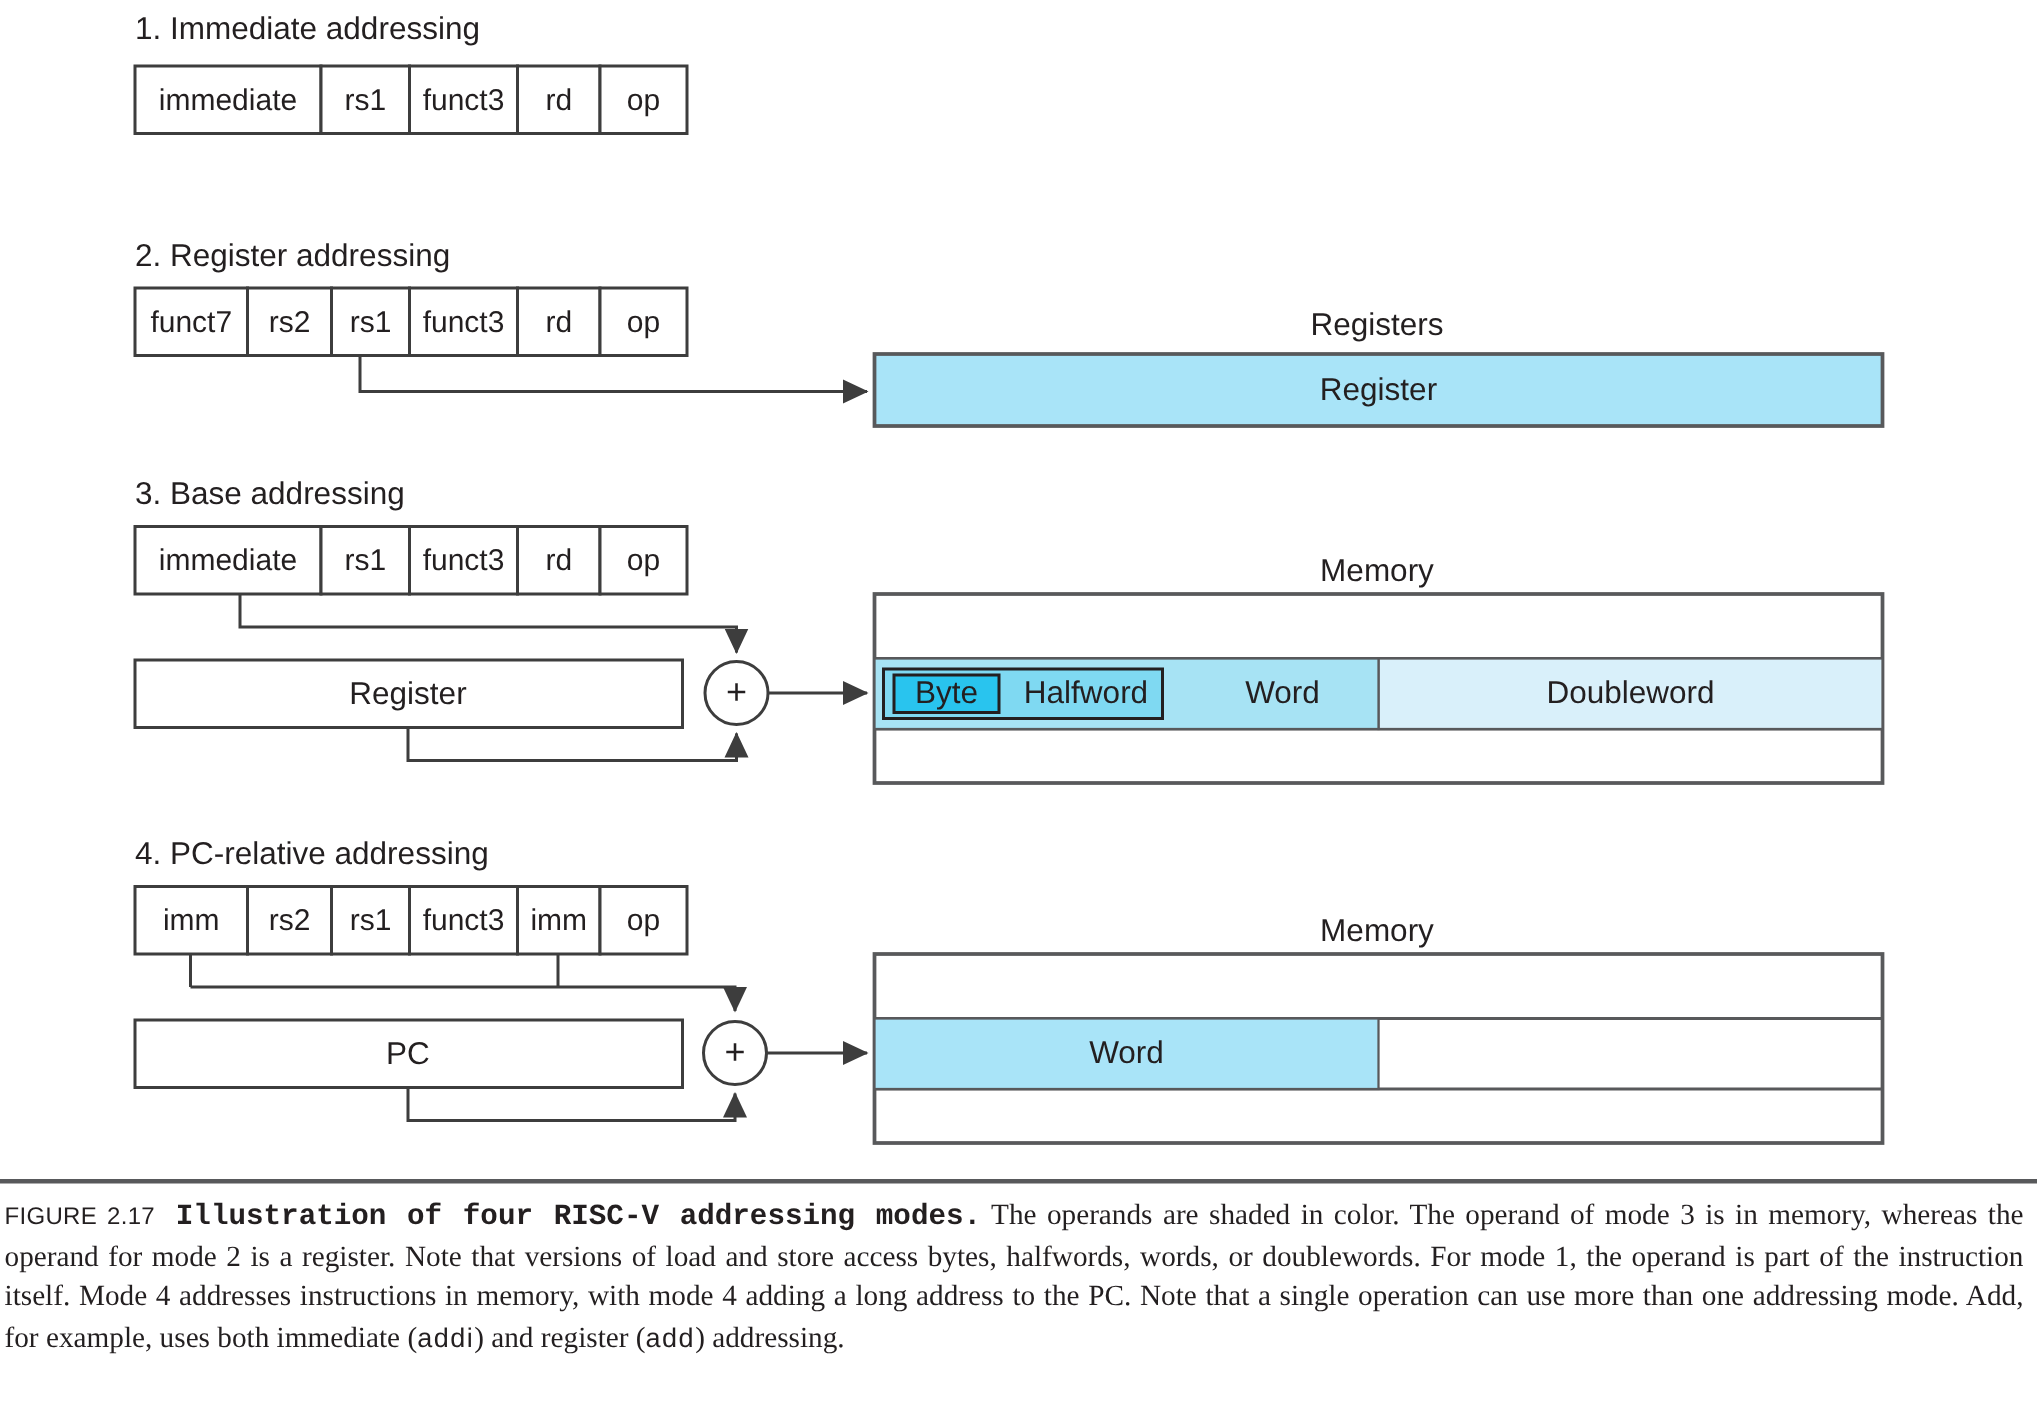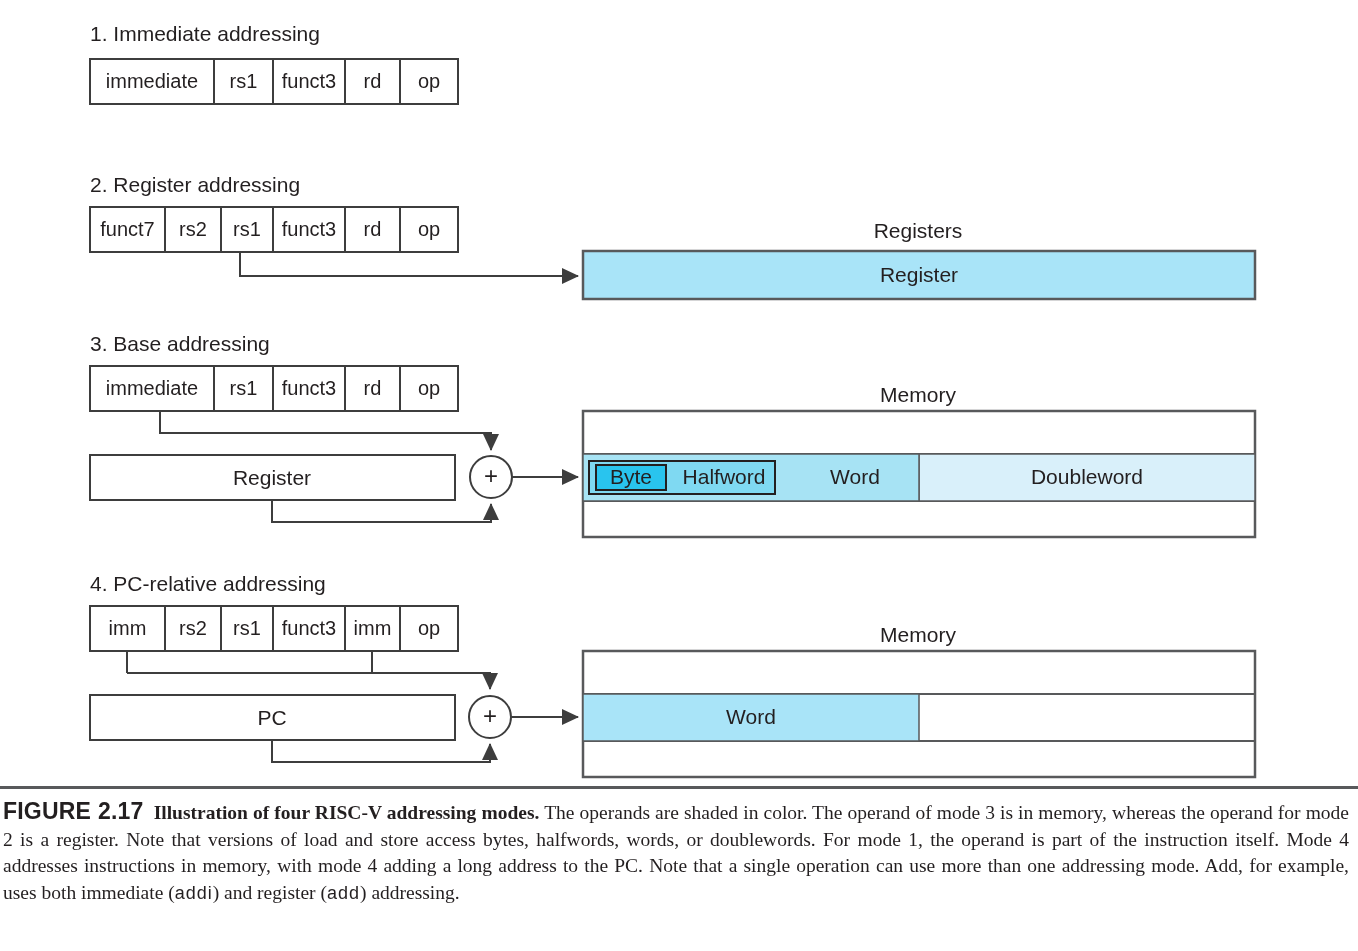--- a/index.html
+++ b/index.html
@@ -4,21 +4,21 @@
 <style>
   html,body{margin:0;padding:0;}
   body{
     width:1358px;height:951px;
     background:#ffffff;
     font-family:"Liberation Sans", sans-serif;
     color:#231f20;
     overflow:hidden;
     position:relative;
   }
-  #figure{position:absolute;left:0;top:0;width:1358px;height:849px;margin-top:15px;}
+  #figure{position:absolute;left:0;top:0;width:1358px;height:849px;}
   svg{display:block;}
   .mode-title{font-family:"Liberation Sans",sans-serif;font-size:21px;fill:#231f20;}
   .field-label{font-family:"Liberation Sans",sans-serif;font-size:20px;fill:#231f20;text-anchor:middle;dominant-baseline:middle;}
   .blk-label{font-family:"Liberation Sans",sans-serif;font-size:21px;fill:#231f20;text-anchor:middle;dominant-baseline:middle;}
   .hdr-label{font-family:"Liberation Sans",sans-serif;font-size:21px;fill:#231f20;text-anchor:middle;}
   .plus-sign{font-family:"Liberation Sans",sans-serif;font-size:24px;fill:#231f20;text-anchor:middle;dominant-baseline:middle;}
   .box-line{fill:none;stroke:#3d3d3d;stroke-width:2;}
   .box-white{fill:#ffffff;stroke:#3d3d3d;stroke-width:2;}
   .wire{fill:none;stroke:#3d3d3d;stroke-width:2;}
   .mem-outer{fill:#ffffff;stroke:#58595b;stroke-width:2.5;}
@@ -34,22 +34,22 @@
   #caption .ctext{
     font-family:"Liberation Serif", serif;
     font-size:19.5px;
     line-height:26.5px;
     color:#231f20;
     text-align:justify;
     width:1352px;
     padding:0 3px;
     box-sizing:border-box;
   }
-  #caption .fignum{font-weight:bold;font-family:"Liberation Sans",sans-serif;font-size:23px;letter-spacing:.2px;}
-  #caption .figttl{font-weight:bold;font-family:Liberation Serif, serif;font-size:19.5px;}
+  #caption .fignum{font-weight:normal;font-family:"Liberation Sans",sans-serif;font-size:16px;letter-spacing:.2px;}
+  #caption .figttl{font-weight:bold;font-family:Liberation Mono, monospace;font-size:19.5px;}
   #caption .mono{font-family:Liberation Sans, sans-serif;font-size:18px;letter-spacing:1px;}
 </style>
 </head>
 <body>
 
 <div id="figure">
 <svg width="1358" height="790" viewBox="0 0 1358 790" xmlns="http://www.w3.org/2000/svg">
 
   <defs>
     <marker id="arrow" markerWidth="9" markerHeight="9" refX="8" refY="4.5" orient="auto">

